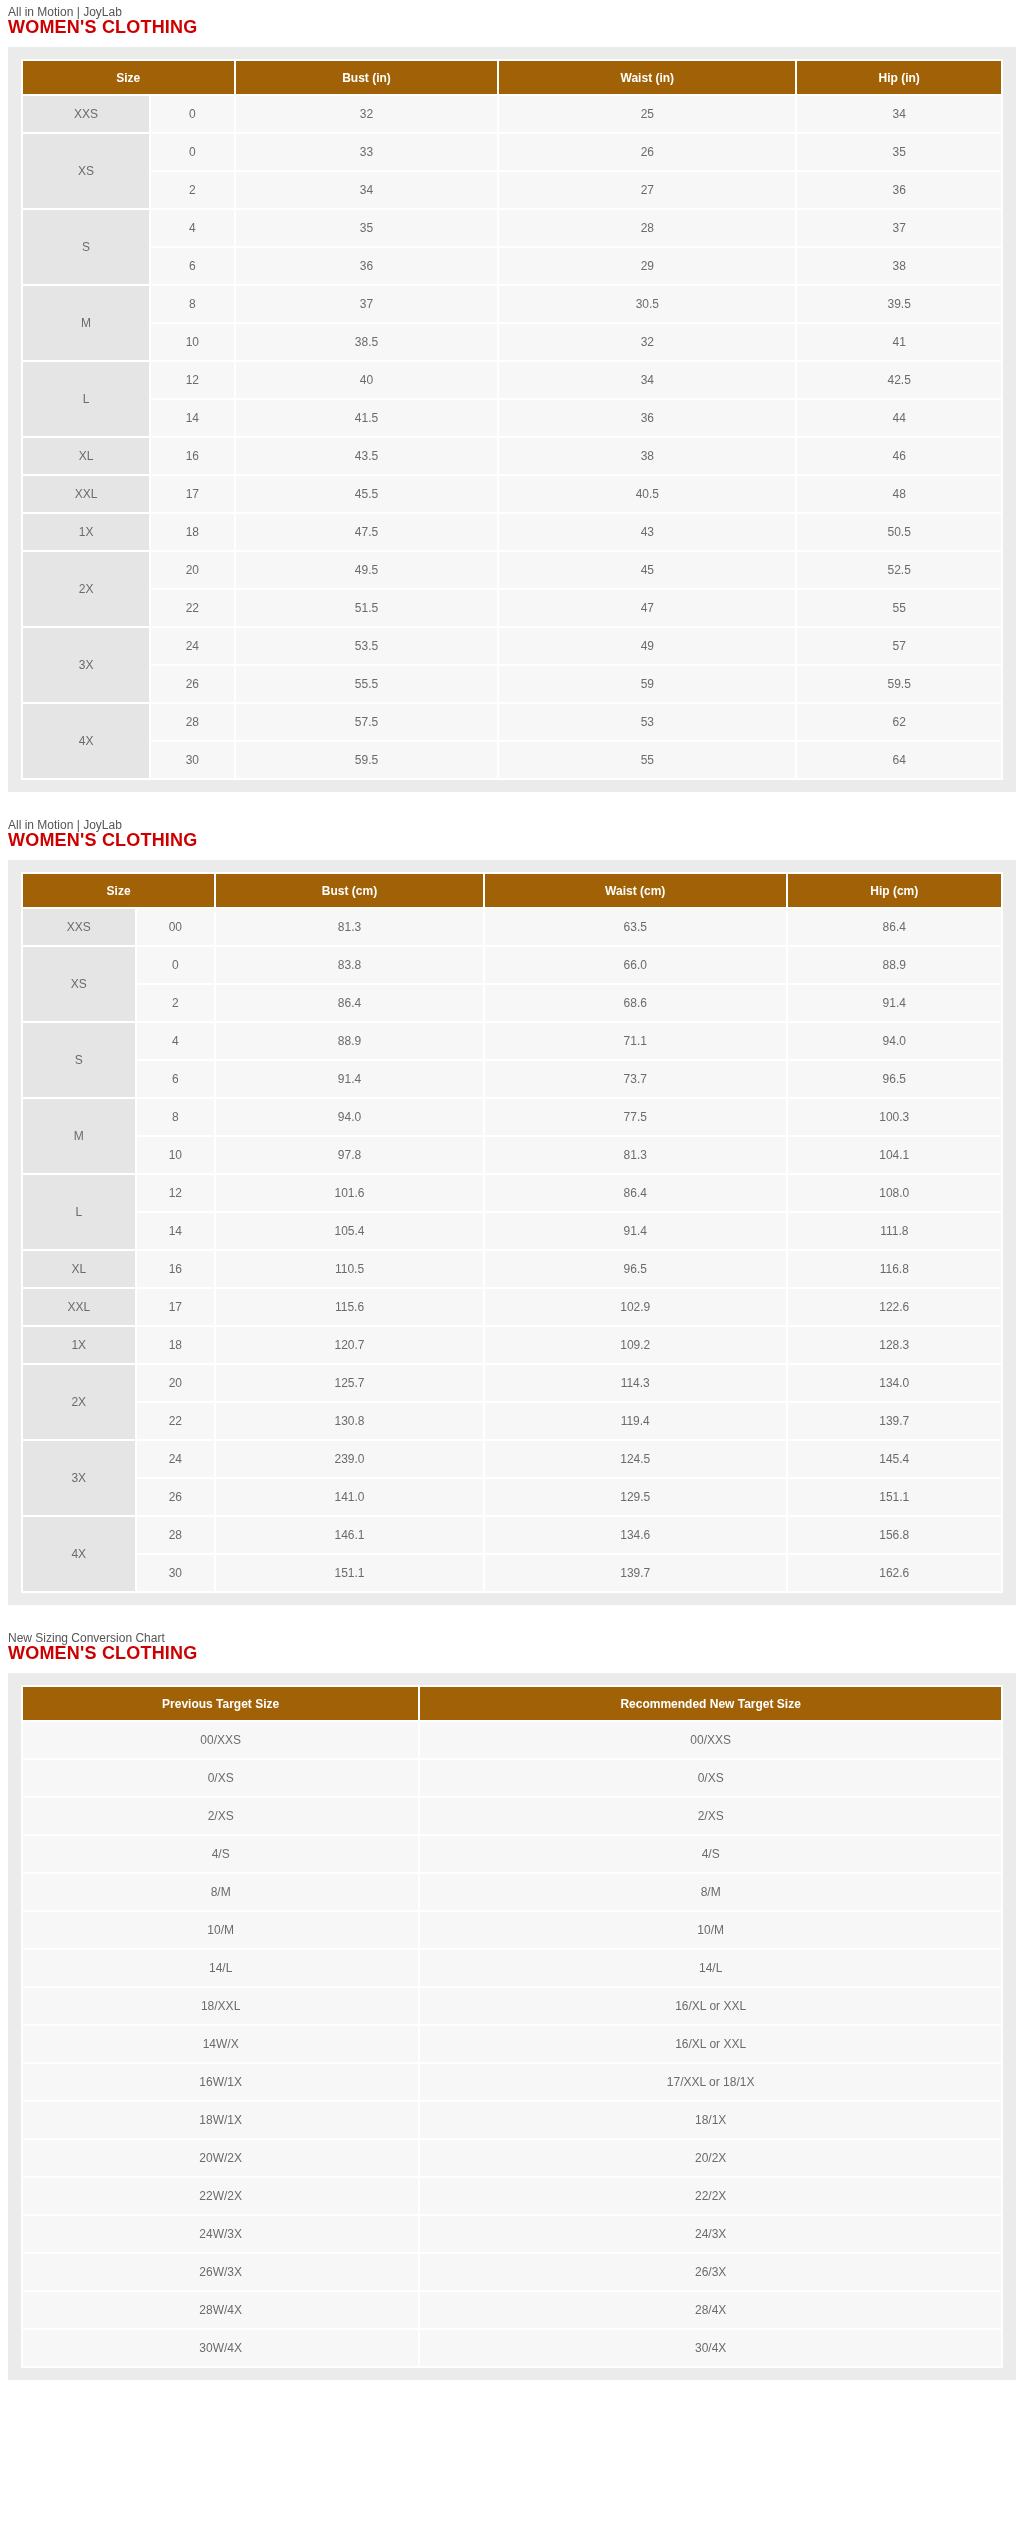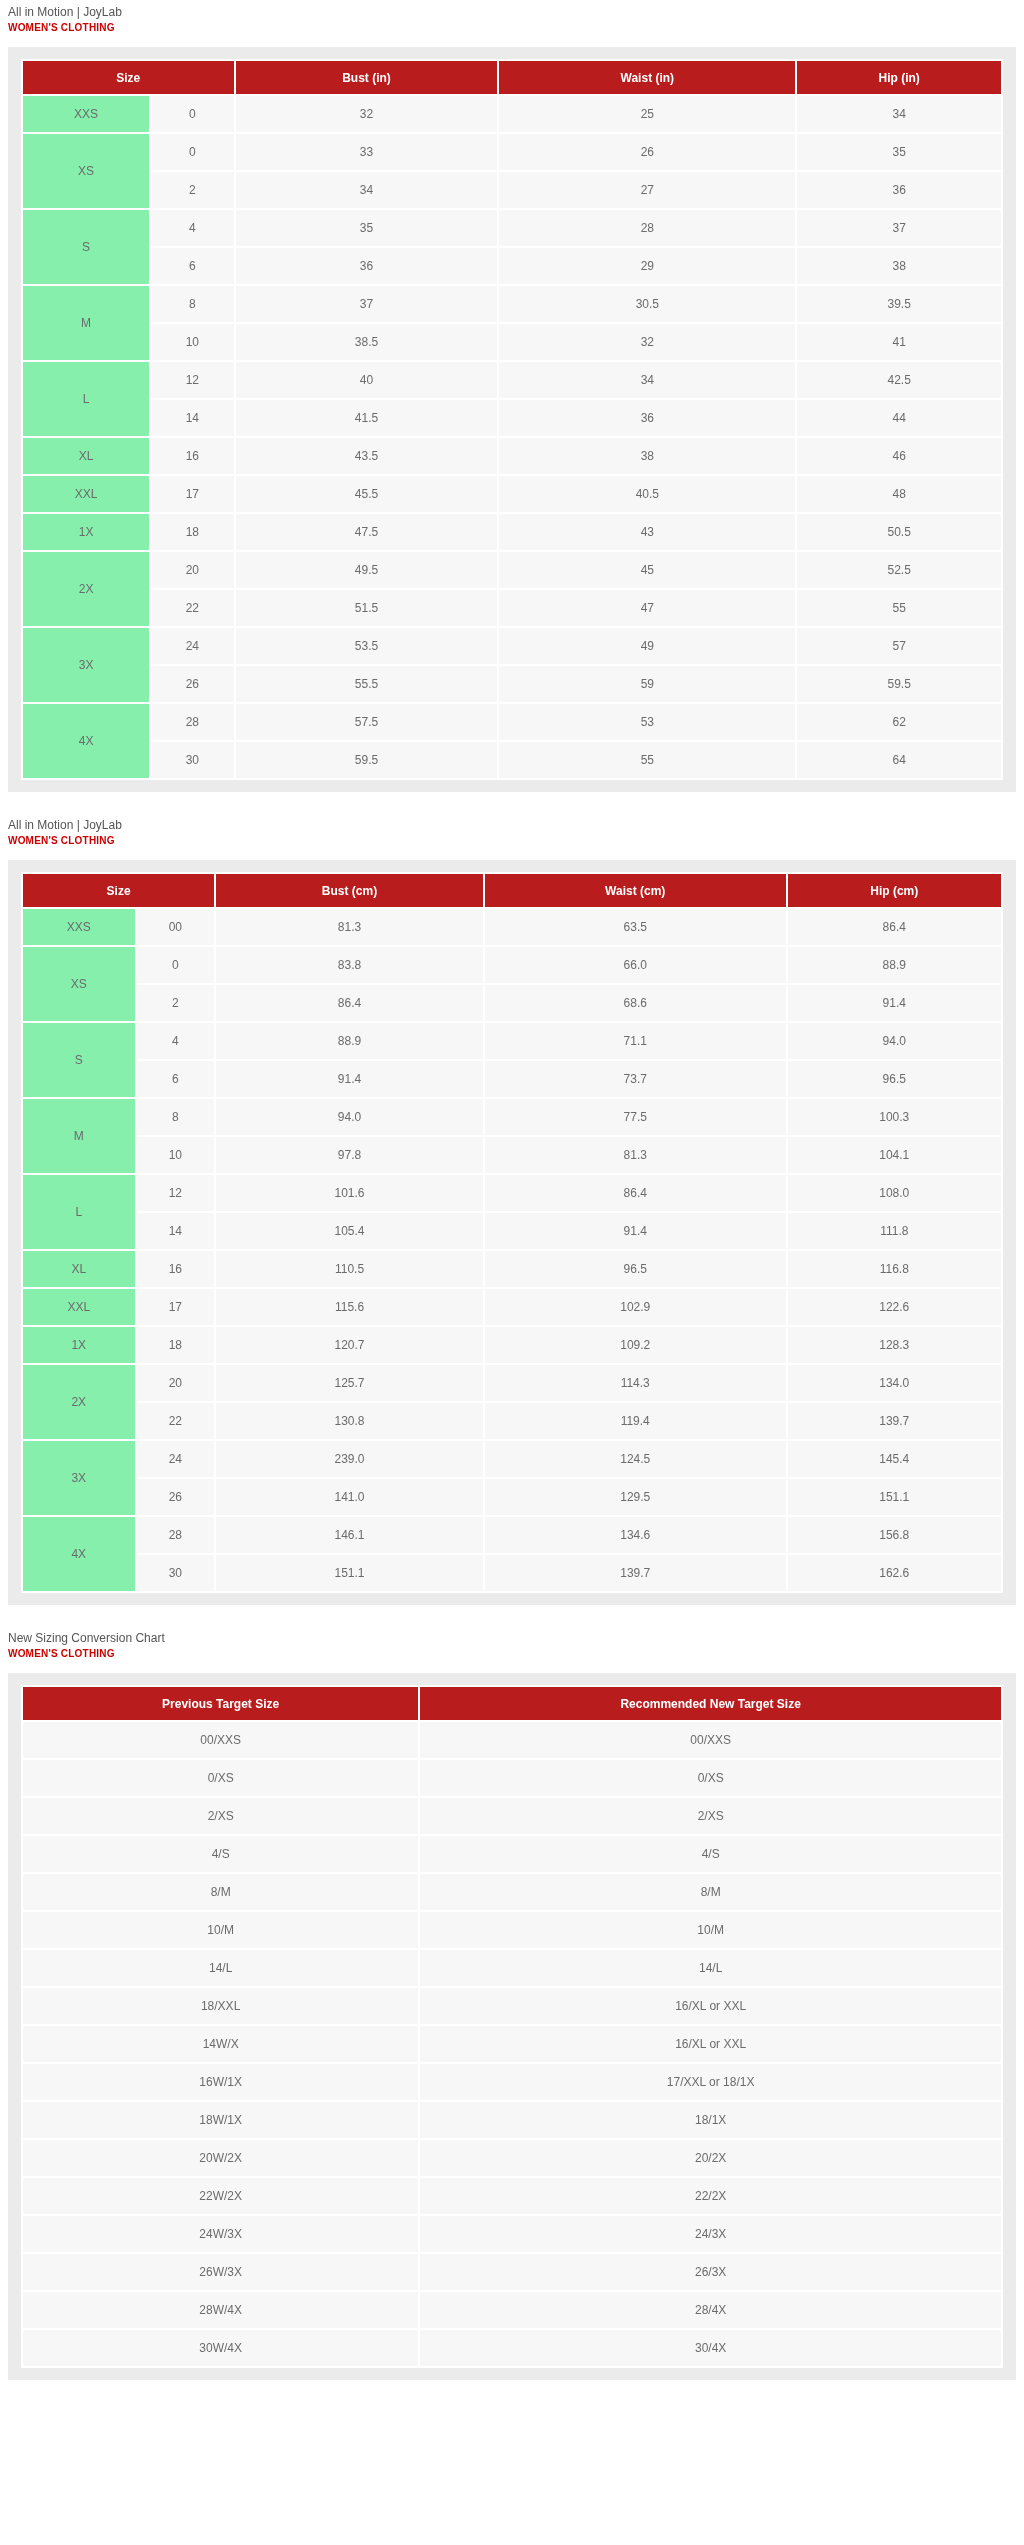--- a/index.html
+++ b/index.html
@@ -1,25 +1,25 @@
 <!DOCTYPE html>
 <html><head>
 <meta charset="utf-8">
 <style>
   html,body { margin:0; padding:0; background:#fff; }
   body { font-family:"Liberation Sans", sans-serif; color:#666; }
   .page { padding:5px 8px 20px 8px; width:1008px; margin:0; }
   .sec { margin-bottom:8px; }
   .title1 { font-size:12px; color:#555; line-height:15px; }
-  .title2 { font-size:10px; color:#cc0000; font-weight:bold; line-height:15px; margin-bottom:12px; letter-spacing:.2px; }
+  .title2 { font-size:18px; color:#cc0000; font-weight:bold; line-height:15px; margin-bottom:12px; letter-spacing:.2px; }
   .tbl-wrap { background:#ebebeb; padding:12px 13px; margin-bottom:26px; }
   table { width:100%; border-collapse:separate; border-spacing:2px; background:#fff; table-layout:fixed; }
-  th { background:#b91c1c; color:#ffffff; font-weight:bold; font-size:12px; height:33px; text-align:center; padding:0 4px; }
+  th { background:#a16207; color:#ffffff; font-weight:bold; font-size:12px; height:33px; text-align:center; padding:0 4px; }
   td { background:#f7f7f7; color:#6b6b6b; font-size:12px; height:36px; text-align:center; padding:0 4px; vertical-align:middle; }
-  td.glabel { background:#86efac; }
+  td.glabel { background:#e5e5e5; }
 </style>
 </head>
 <body>
 
 <div class="page">
 
   <div class="sec">
     <div class="title1">All in Motion | JoyLab</div>
     <div class="title2">WOMEN'S CLOTHING</div>
     <div class="tbl-wrap">

